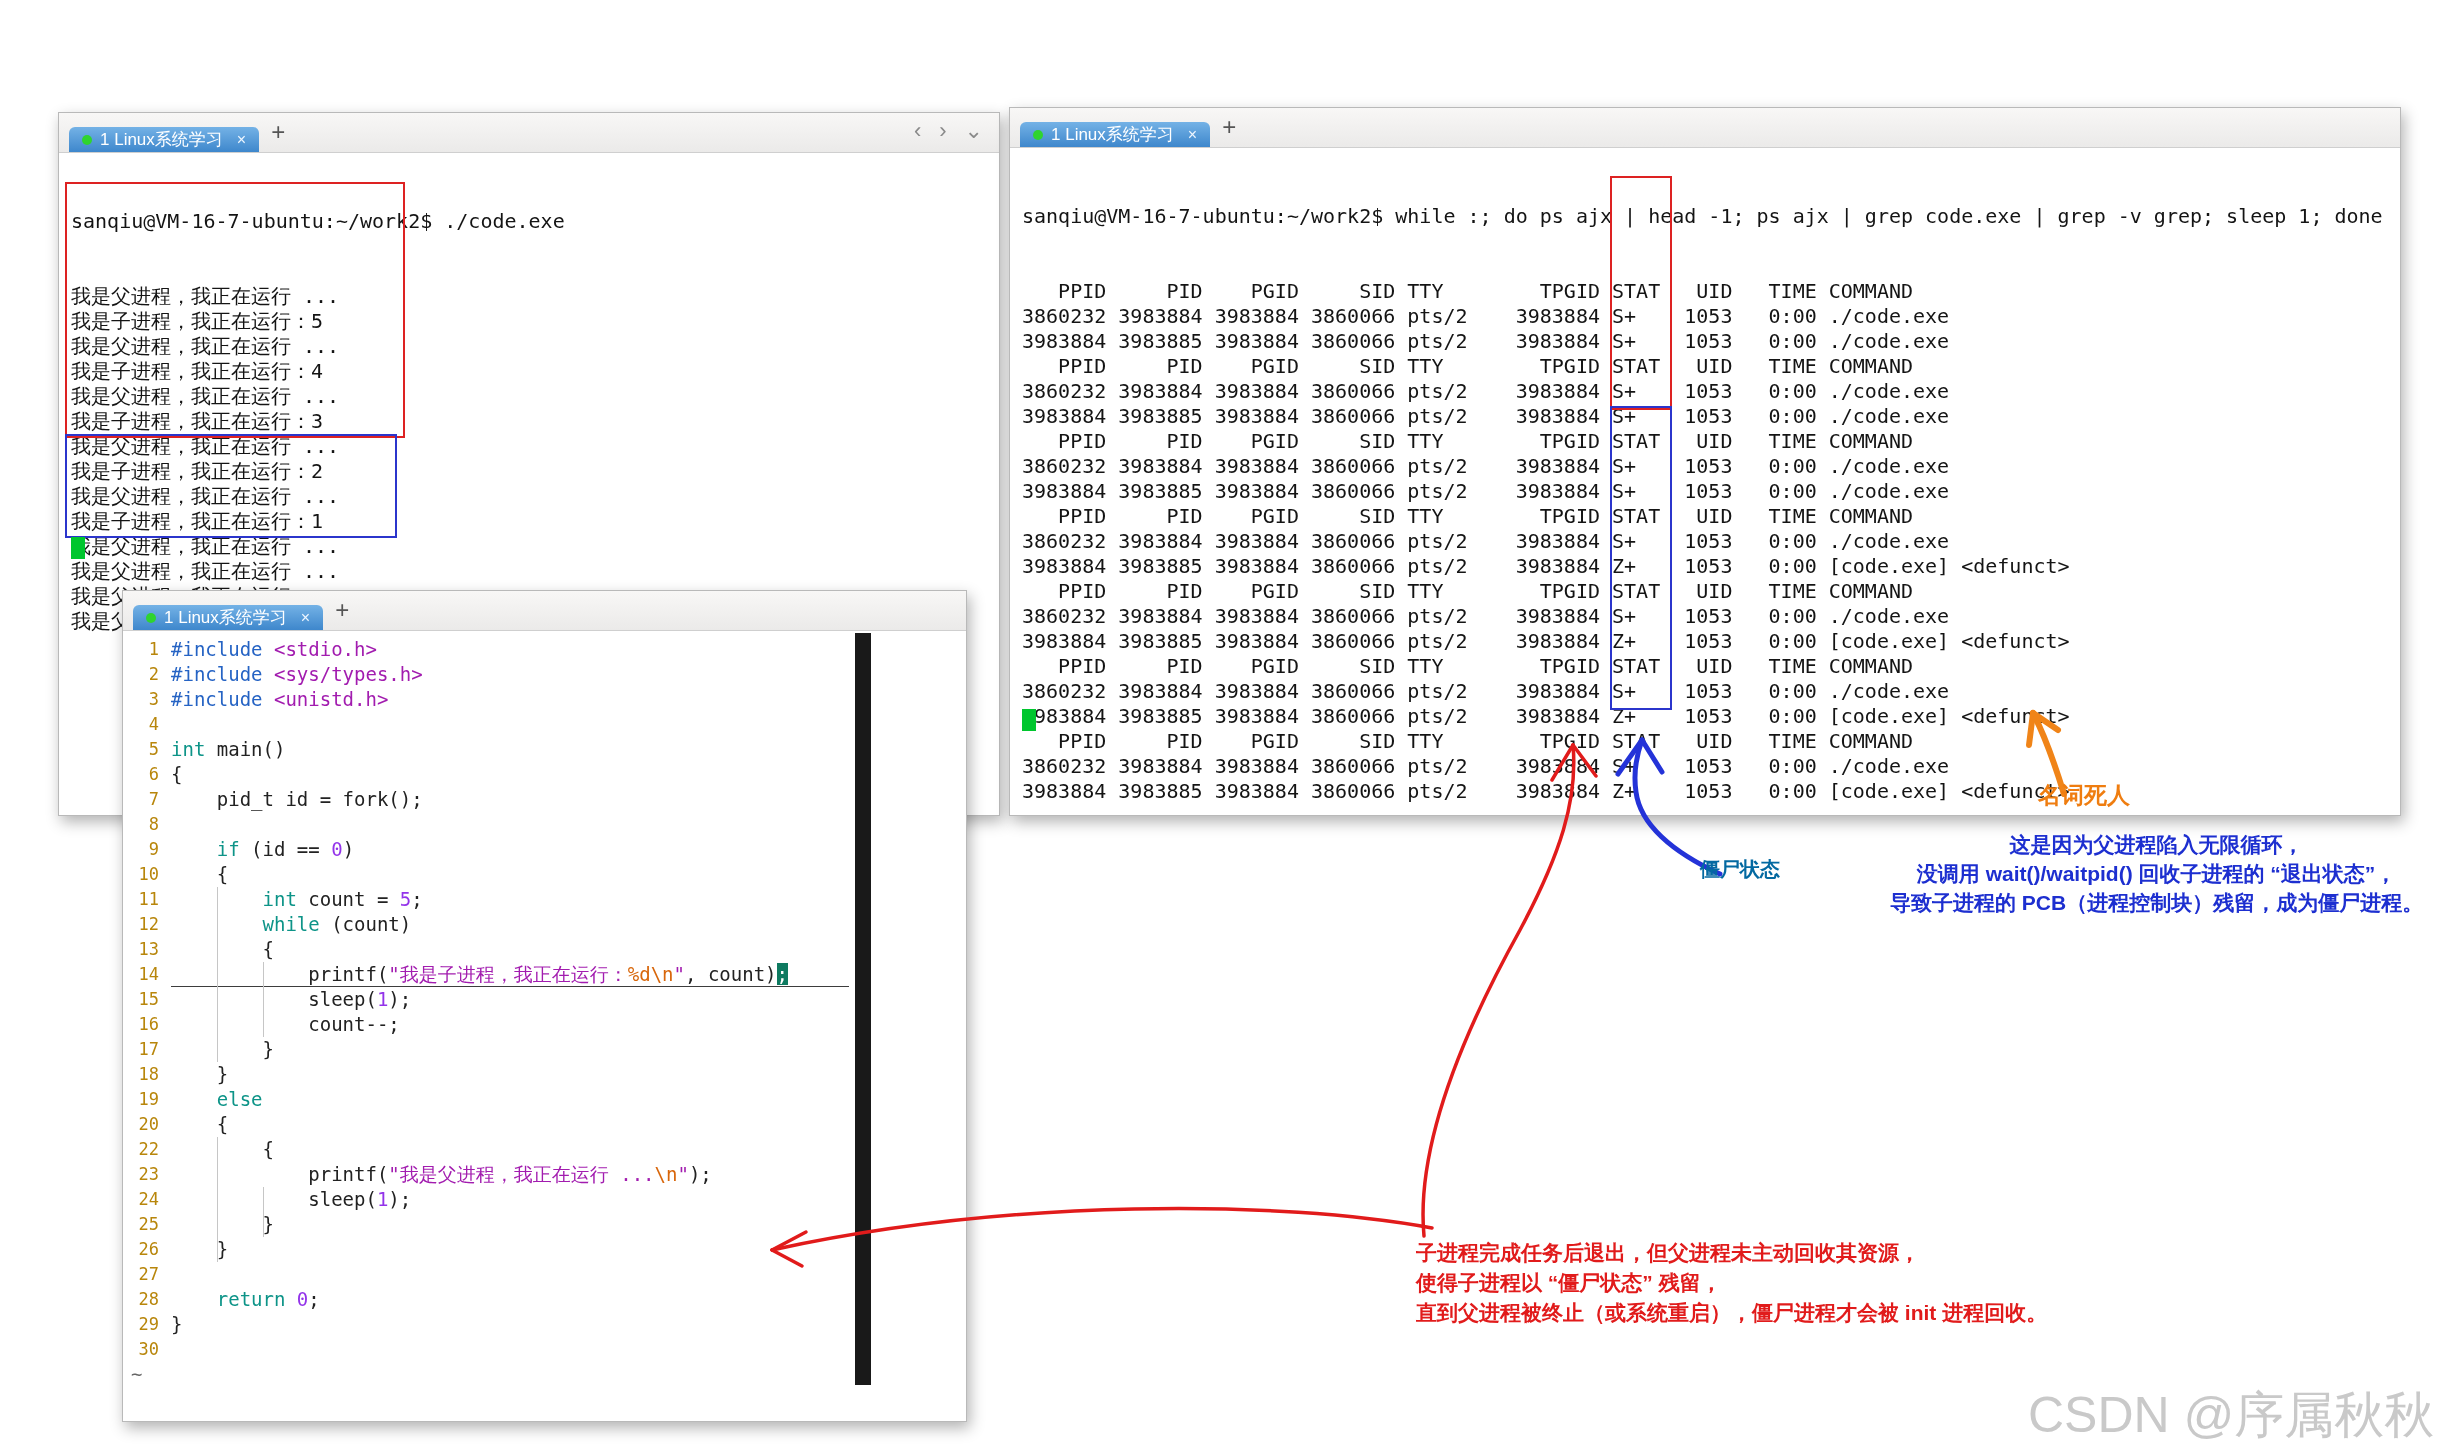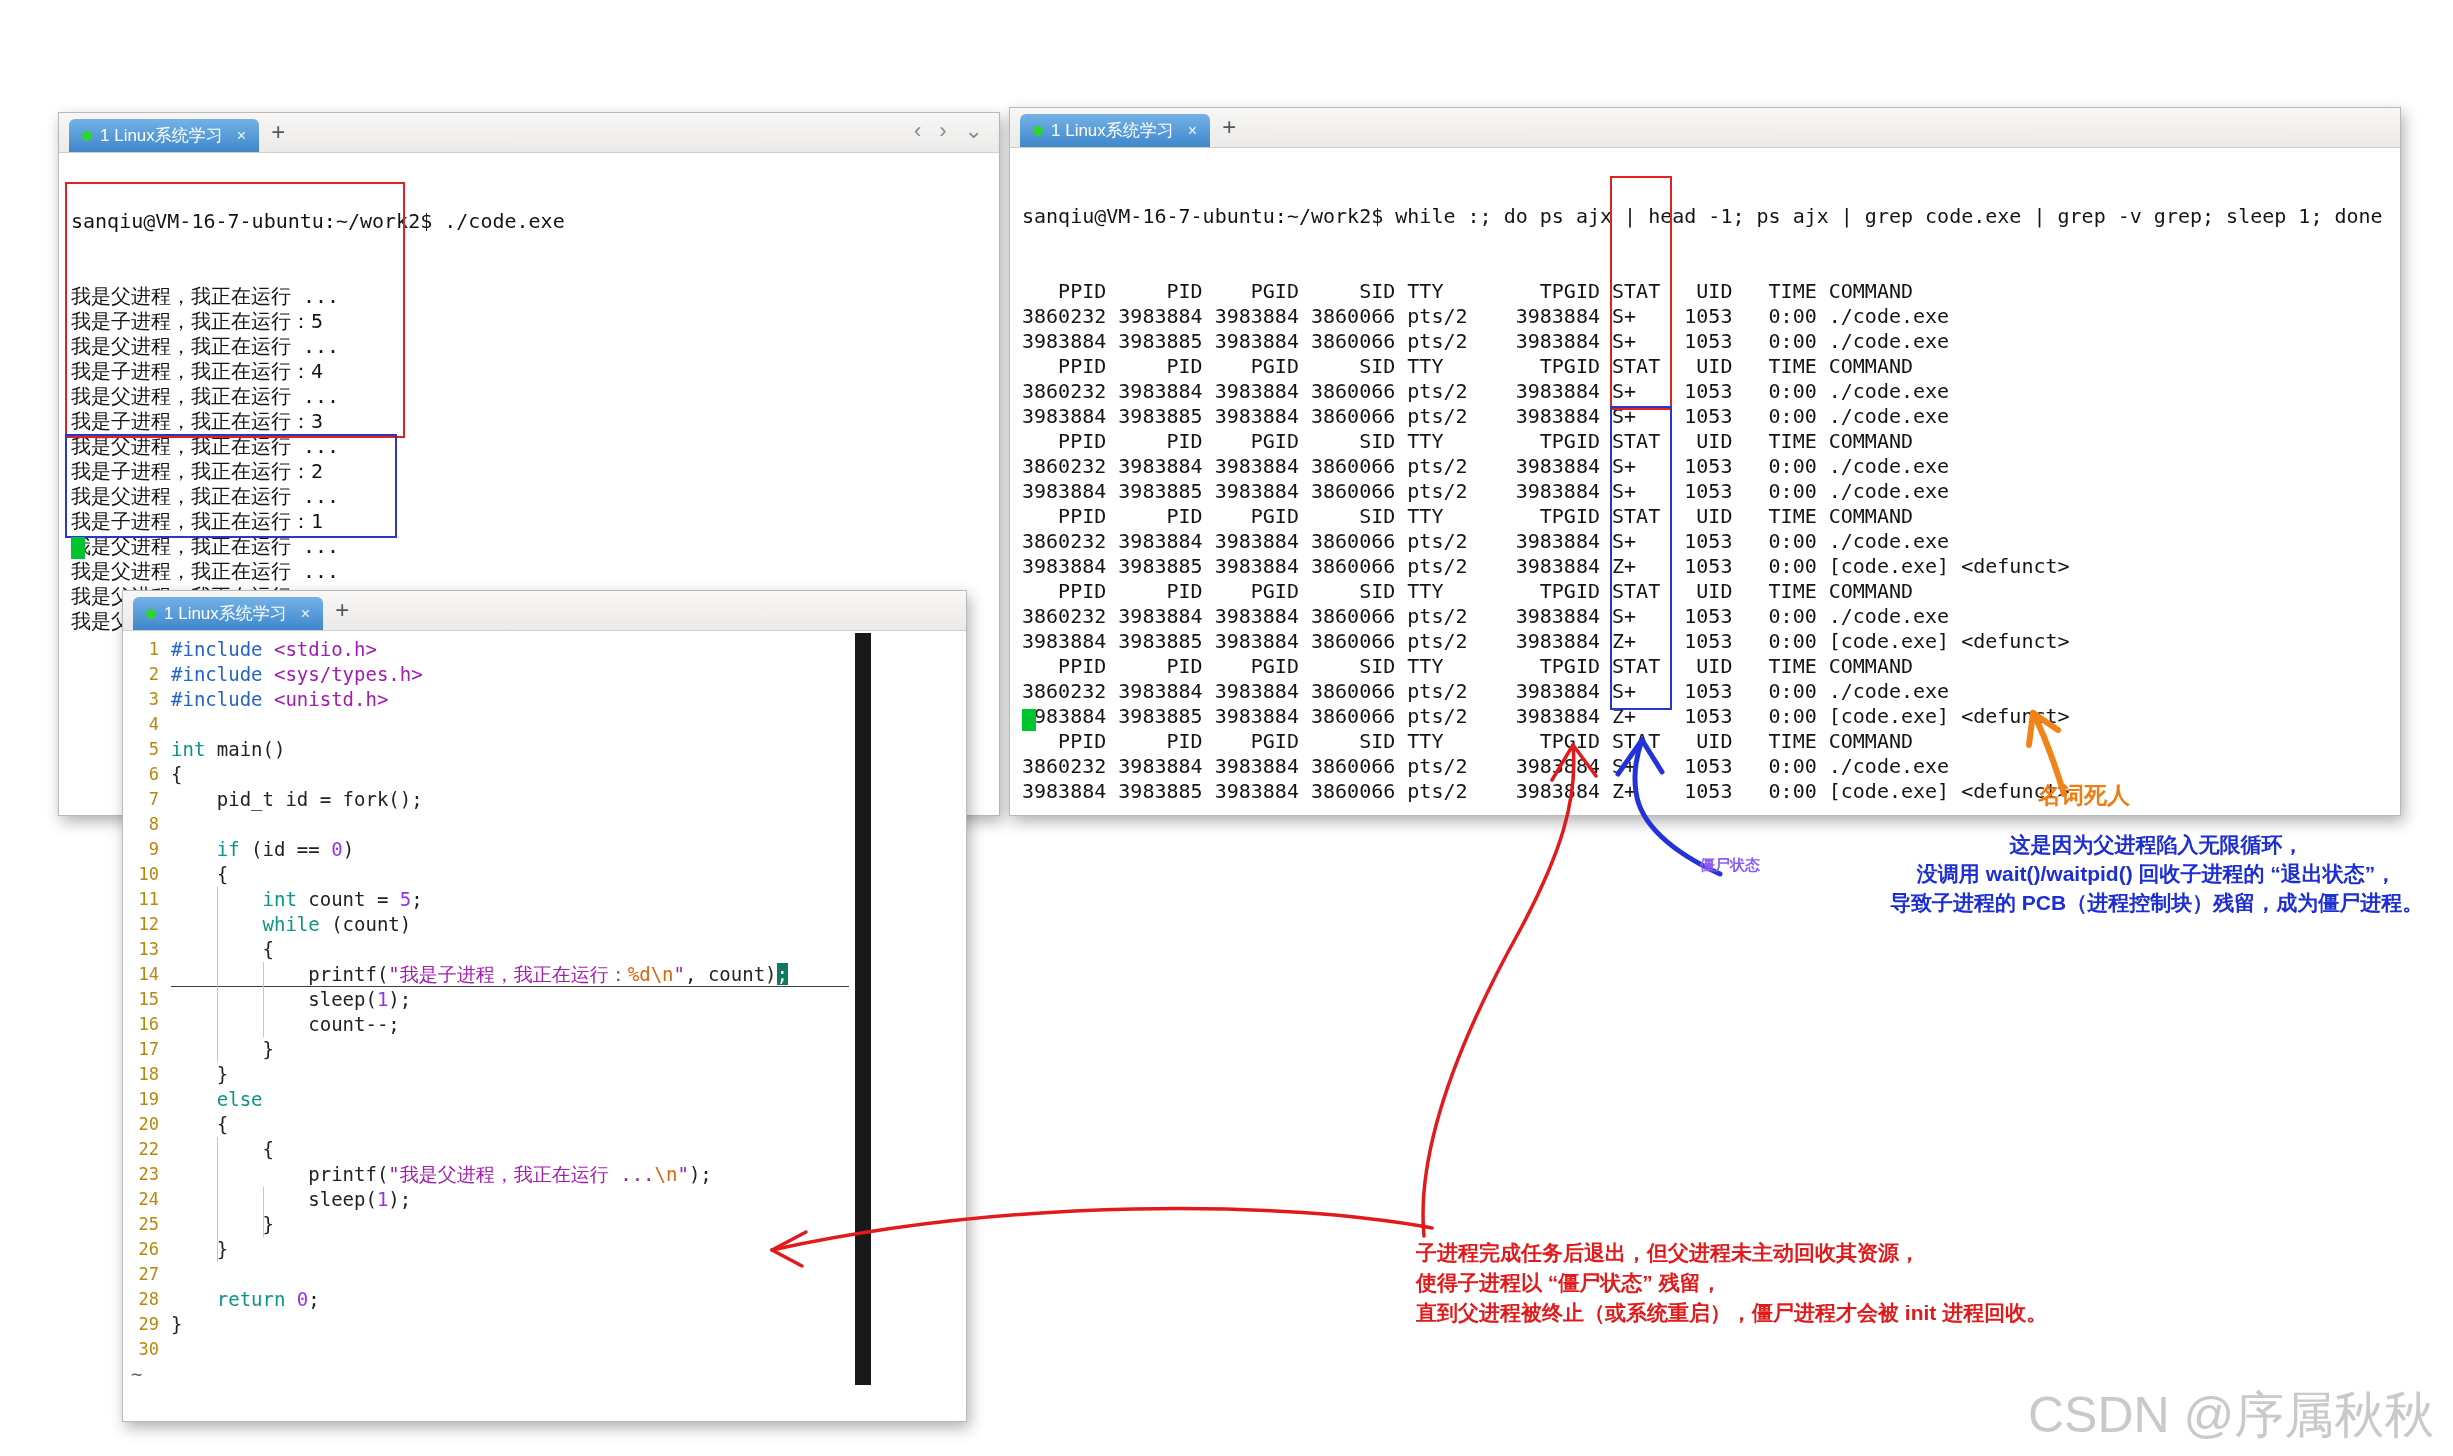--- a/index.html
+++ b/index.html
@@ -5,21 +5,21 @@
   html,body{margin:0;padding:0;}
   body{width:2453px;height:1456px;position:relative;background:#ffffff;overflow:hidden;
        font-family:"Liberation Sans",sans-serif;}
 
   
   .window{position:absolute;background:#fff;border:1px solid #b9b9b9;
           box-shadow:3px 6px 14px rgba(0,0,0,.30);z-index:2;}
   .tabbar{height:40px;background:linear-gradient(#f8f7f6,#ebeae9);
           border-bottom:1px solid #cfcfcf;display:flex;align-items:flex-end;
           padding-left:10px;box-sizing:border-box;}
-  .tab{display:flex;align-items:center;gap:8px;height:33px;padding:0 13px;
+  .tab{display:flex;align-items:center;gap:8px;height:25px;padding:0 13px;
        background:linear-gradient(#74b2e6,#3e87cc);border-radius:6px 6px 0 0;
        color:#ffffff;font-size:17px;white-space:nowrap;}
   .dot{width:10px;height:10px;border-radius:50%;background:#2fd42f;flex:none;}
   .tabclose{margin-left:6px;color:#eef6ff;font-size:16px;cursor:default;}
   .plusbtn{margin:0 0 8px 12px;font-size:24px;color:#555;line-height:1;}
   .navbtns{margin-left:auto;display:flex;gap:18px;margin-right:16px;margin-bottom:10px;
            color:#8a8a8a;font-size:22px;line-height:1;}
 
   
   .term{position:relative;font:20px/25px "DejaVu Sans Mono",monospace;color:#141414;
@@ -57,21 +57,21 @@
   .vbar{position:absolute;left:732px;top:2px;width:16px;height:752px;background:#191919;}
   .iguide{position:absolute;width:0;border-left:1px solid #c6c6c6;}
   #igA{left:94px;top:256px;height:175px;}
   #igB{left:140px;top:331px;height:75px;}
   #igC{left:94px;top:506px;height:125px;}
   #igD{left:140px;top:556px;height:50px;}
   .tilde{padding-left:8px;color:#666;height:25px;}
 
   
   .note{position:absolute;font-weight:bold;z-index:8;}
-  #zombie-label{left:1700px;top:856px;color:#8b5cf6;font-size:15px;}
+  #zombie-label{left:1700px;top:856px;color:#0369a1;font-size:20px;}
   #defunct-label{left:2038px;top:780px;color:#ef7d10;font-size:23px;}
   #blue-note{left:1890px;top:830px;color:#1d2fd0;font-size:21px;line-height:29px;text-align:center;}
   #red-note{left:1416px;top:1238px;color:#e11b1b;font-size:21px;line-height:30px;}
   #arrows{position:absolute;left:0;top:0;width:2453px;height:1456px;z-index:7;pointer-events:none;}
   #watermark{position:absolute;left:2028px;top:1382px;font-size:50px;color:#c9c9c9;z-index:8;}
 </style>
 </head>
 <body>
 
 <div class="window" id="t1">

